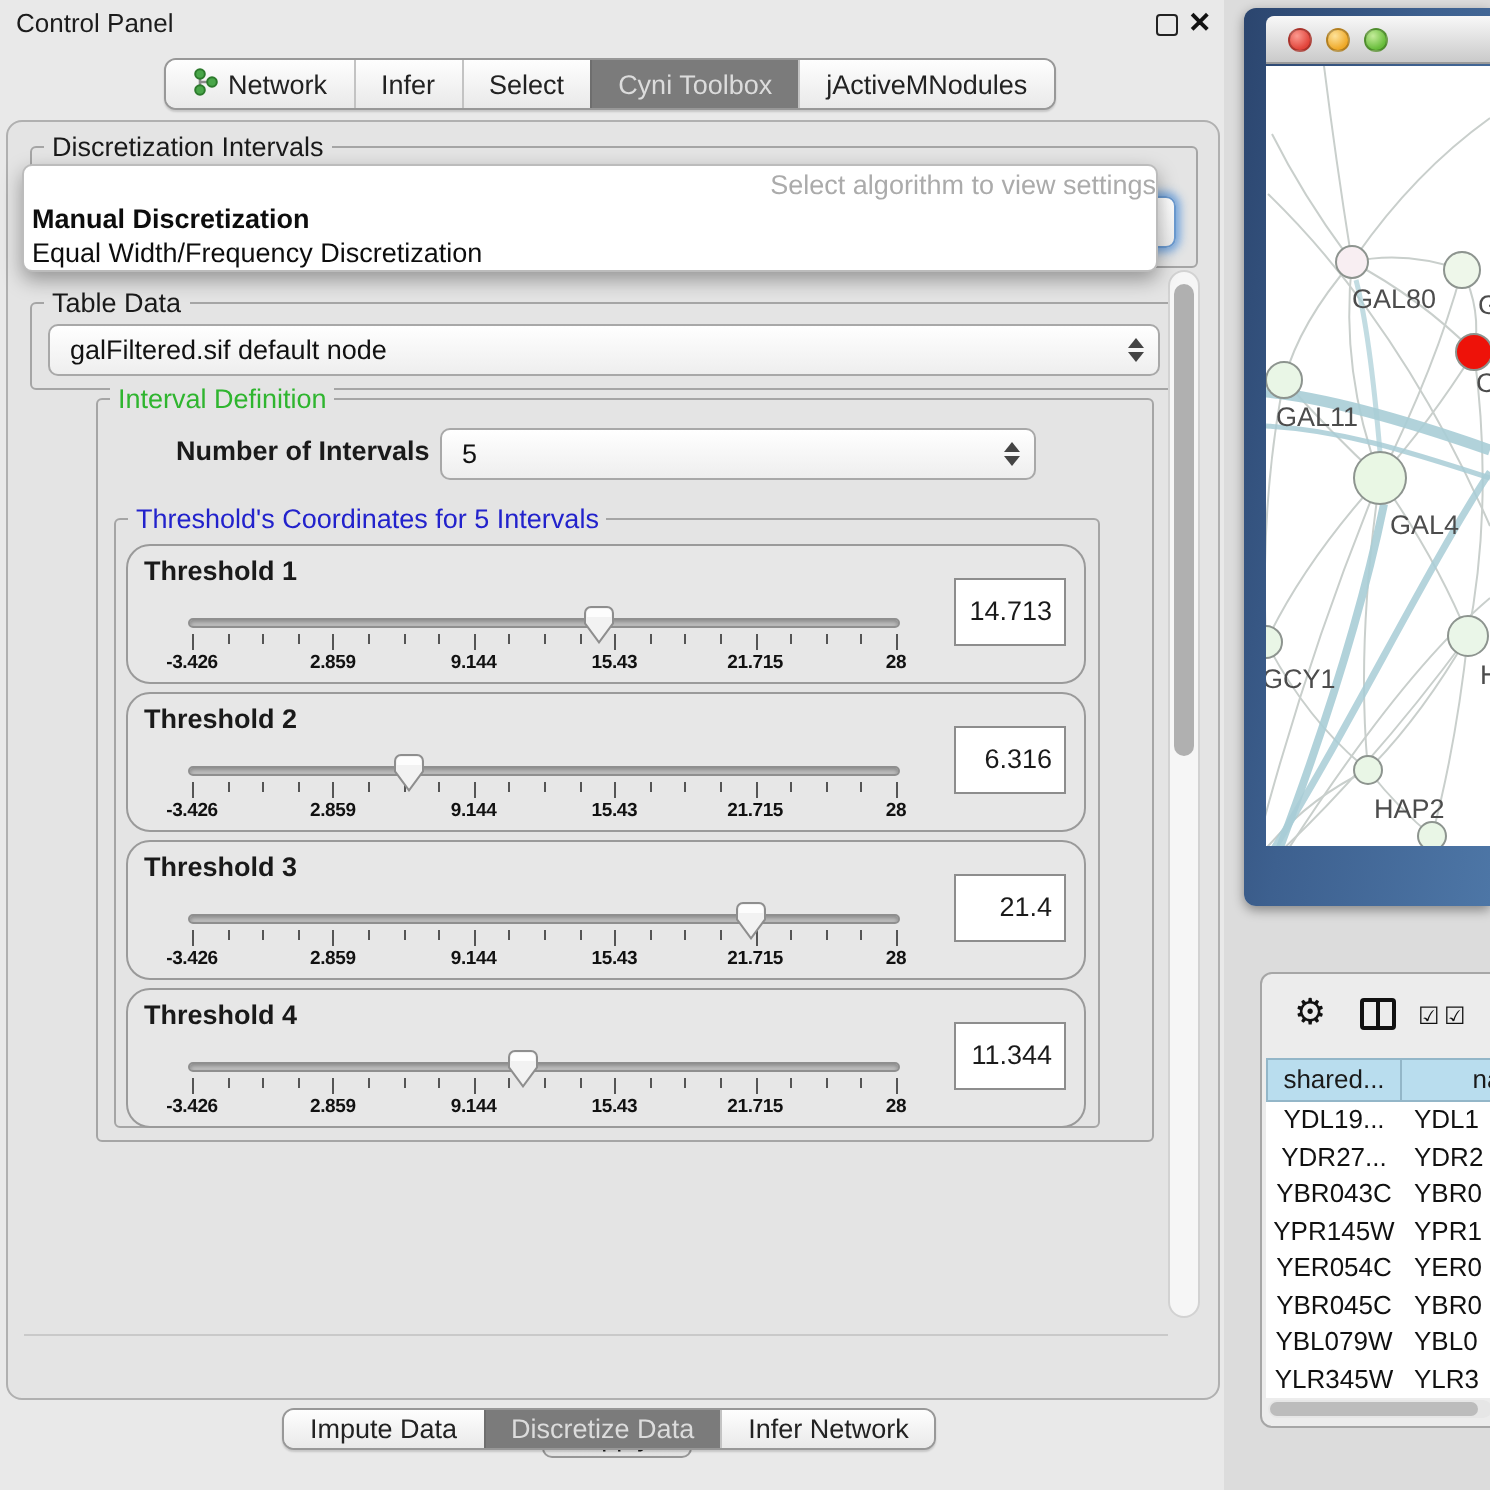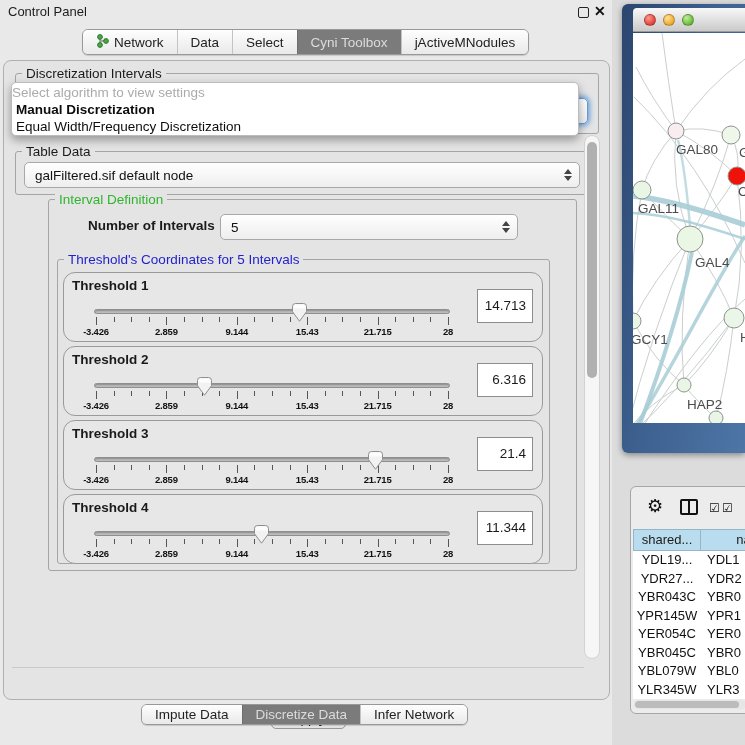--- a/index.html
+++ b/index.html
@@ -34,21 +34,21 @@
   
   #group-disc { left:11px; top:12px; width:584px; height:61px; }
   #combo-algo { position:absolute; left:8px; top:24px; width:564px; height:26px;
     background:linear-gradient(#ffffff,#ededed); border:1px solid #6b9ad0; border-radius:5px;
     box-shadow:0 0 5px 2px rgba(90,150,220,.85); }
 
   
   #algo-popup { position:absolute; left:7px; top:21px; width:568px; height:54px; z-index:50;
     background:#ffffff; border:1px solid #bcbcbc; border-radius:5px;
     box-shadow:0 4px 10px rgba(0,0,0,.35); overflow:hidden; }
-  #popup-placeholder { position:absolute; left:0; top:2px; width:100%; text-align:left;
+  #popup-placeholder { position:absolute; left:0; top:2px; width:100%; text-align:right;
     font-size:13.5px; color:#ababab; }
   .popup-option { position:absolute; left:4px; font-size:13.5px; color:#0d0d0d; white-space:nowrap; }
 
   
   #scrollpane { position:absolute; left:8px; top:73px; width:572px; height:534px;
     overflow:hidden; border-bottom:1px solid #c9c9c9; }
 
   .combo { position:absolute; background:linear-gradient(#ffffff,#eeeeee); border:1px solid #a8a8a8;
     border-radius:5px; font-size:13.5px; color:#111; }
   .combo .val { position:absolute; left:10px; top:50%; transform:translateY(-50%); white-space:nowrap; }
@@ -161,21 +161,21 @@
         <span><svg width="13" height="14" viewBox="0 0 13 14">
             <line x1="4" y1="4" x2="4" y2="10" stroke="#8a8a8a" stroke-width="1.3"></line>
             <line x1="4" y1="7" x2="10" y2="7" stroke="#8a8a8a" stroke-width="1.3"></line>
             <circle cx="4" cy="3" r="2.4" fill="#49a649" stroke="#2c7a2c"></circle>
             <circle cx="4" cy="11" r="2.4" fill="#49a649" stroke="#2c7a2c"></circle>
             <circle cx="10" cy="7" r="2.4" fill="#49a649" stroke="#2c7a2c"></circle>
           </svg></span>
         <span>Network</span>
       </div>
       <div class="tab">
-        <span>Data</span>
+        <span>Infer</span>
       </div>
       <div class="tab">
         <span>Select</span>
       </div>
       <div class="tab selected">
         <span>Cyni Toolbox</span>
       </div>
       <div class="tab">
         <span>jActiveMNodules</span>
       </div>

